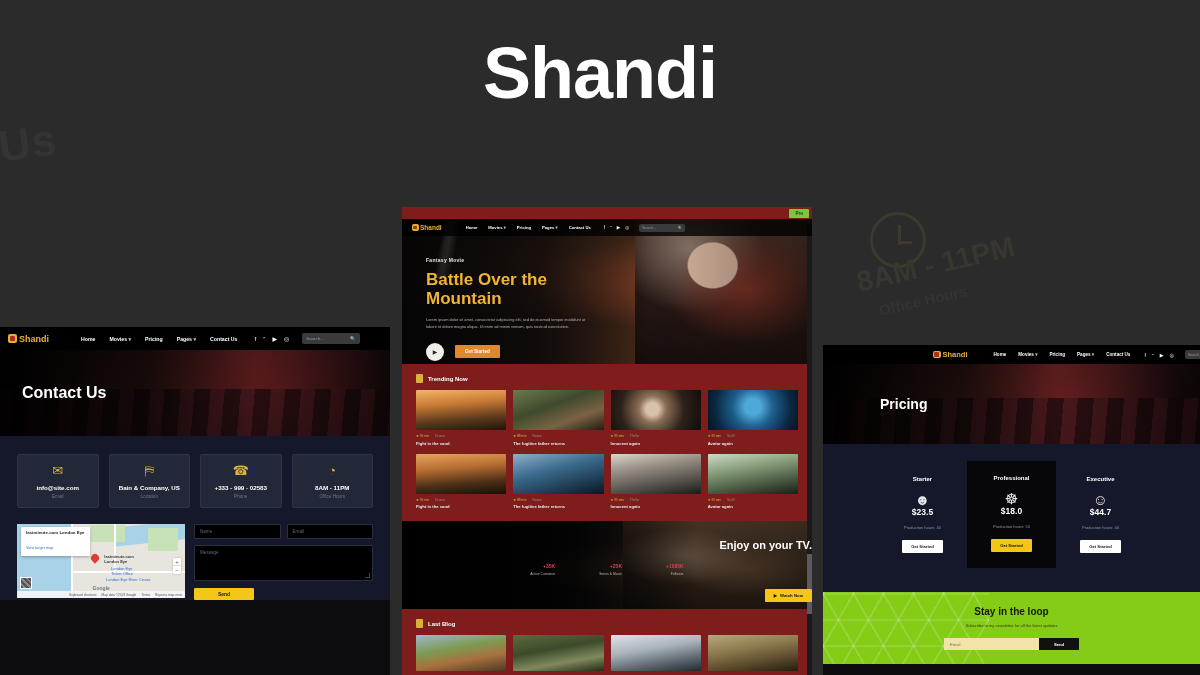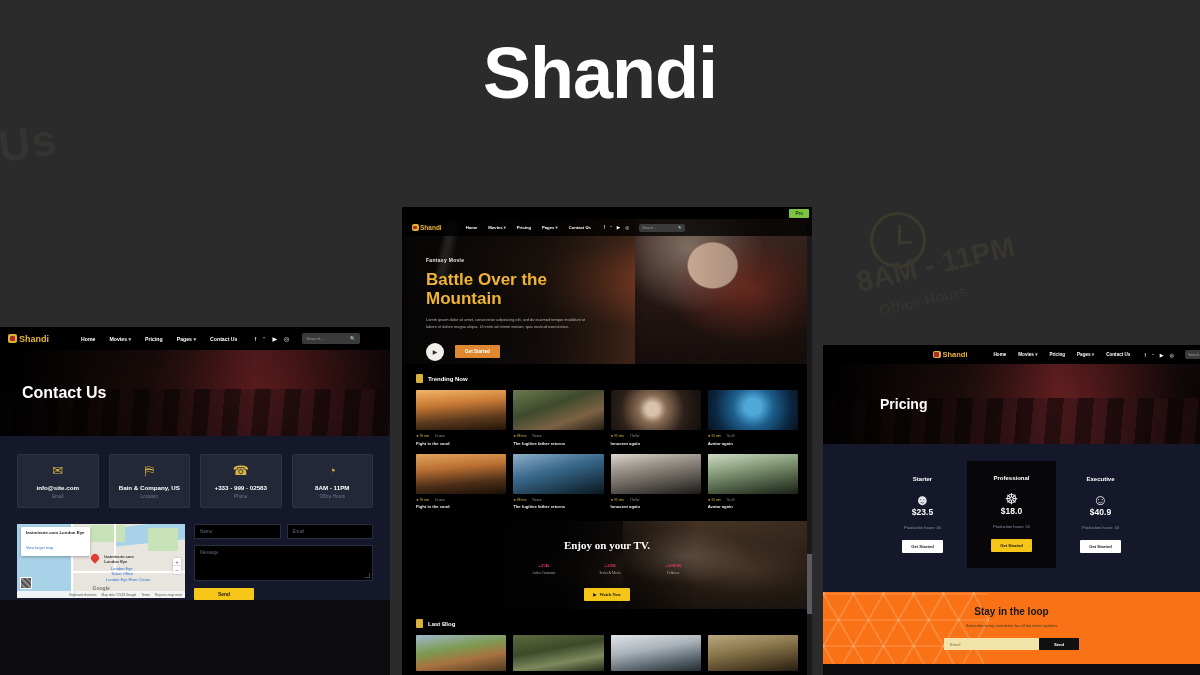--- a/index.html
+++ b/index.html
@@ -162,21 +162,21 @@
     content:""; position:absolute; right:2px; bottom:2px; width:4px; height:4px;
     border-right: 1px solid #3a4055; border-bottom: 1px solid #3a4055;
   }
   .btn-send {
     margin-top: 7px; width: 60px; height: 12px; background: #f5c518; color: #1a1a1a;
     font-size: 5px; font-weight: 700; display: flex; align-items: center; justify-content: center;
     border-radius: 1px;
   }
 
   
-  #mock-center { left: 402px; top: 207px; width: 410px; height: 468px; background: #000000; }
+  #mock-center { left: 402px; top: 207px; width: 410px; height: 468px; background: #7f1d1d; }
   .badge-green {
     position: absolute; right: 3px; top: 2px; background: #7dc441; color: #16360a;
     font-size: 4.5px; font-weight: 700; padding: 2px 6px; border-radius: 1px; z-index: 9;
   }
   #mock-center .navbar { height: 17px; padding: 0 10px; margin-top: 12px; background: rgba(0,0,0,.78); position: relative; z-index: 4;}
   #mock-center .logo { font-size: 6.5px; gap: 1.5px; }
   #mock-center .logo-mark { width: 6.5px; height: 6.5px; }
   #mock-center .nav-links { gap: 11px; font-size: 4.2px; margin-left: 24px; font-weight: 600;}
   #mock-center .socials { gap: 5px; margin-left: 13px; font-size: 4.6px; }
   #mock-center .search-box { width: 46px; height: 8px; margin-left: 10px; padding: 0 3px; font-size: 3.4px;}
@@ -248,21 +248,21 @@
     content:""; position:absolute; right:0; top:0; width:46%; height:100%;
     background:
       radial-gradient(ellipse at 32% 40%, rgba(230,200,170,.35), transparent 38%),
       radial-gradient(ellipse at 66% 55%, rgba(200,150,110,.30), transparent 40%),
       linear-gradient(200deg,#7a5b40 0%, #3c2c20 55%, #140e0a 100%);
   }
   .tv-band:after {
     content:""; position:absolute; inset:0;
     background: linear-gradient(90deg, rgba(0,0,0,.93) 0%, rgba(0,0,0,.78) 42%, rgba(0,0,0,.25) 72%, rgba(0,0,0,.55) 100%);
   }
-  .tv-inner { position: relative; z-index: 3; text-align: center; padding-top: 18px; font-family: Liberation Serif, serif; }
+  .tv-inner { position: relative; z-index: 3; text-align: right; padding-top: 18px; }
   .tv-title { color: #fff; font-size: 11px; font-weight: 700; }
   .tv-stats { display: flex; justify-content: center; gap: 44px; margin-top: 12px; }
   .tv-stat-num { color: #e03a5c; font-size: 5px; font-weight: 700; }
   .tv-stat-lbl { color: #b6b3ae; font-size: 3.4px; margin-top: 3px; }
   .btn-yellow {
     display: inline-flex; align-items: center; gap: 3px; background: #f5c518; color: #141414;
     font-size: 4.3px; font-weight: 700; padding: 4px 9px; margin-top: 13px; border-radius: 1px;
   }
 
   .blog-grid { display: grid; grid-template-columns: repeat(4,1fr); gap: 7px; padding: 0 14px; }
@@ -311,21 +311,21 @@
   .pcard-icon { color: #e6e6ea; font-size: 15px; margin-top: 10px; line-height: 1; }
   .pcard-price { color: #fff; font-size: 8.5px; font-weight: 700; margin-top: 0; }
   .pcard-hours { color: #8c92a6; font-size: 4px; margin-top: 8px; }
   .pbtn {
     display: inline-block; margin-top: 10px; font-size: 4.2px; font-weight: 700;
     padding: 4px 9px; border-radius: 1px; background: #fff; color: #16181f;
   }
   .pbtn.gold { background: #f5c518; color: #141414; }
 
   .newsletter {
-    height: 72px; position: relative; overflow: hidden; background: #f97316;
+    height: 72px; position: relative; overflow: hidden; background: #84cc16;
     display: flex; align-items: center; justify-content: center;
   }
   .newsletter:before {
     content:""; position:absolute; left:-4%; top:-12%; width: 48%; height: 124%;
     background:
       repeating-linear-gradient(60deg, rgba(255,255,255,.15) 0 2px, transparent 2px 26px),
       repeating-linear-gradient(-60deg, rgba(255,255,255,.15) 0 2px, transparent 2px 26px),
       repeating-linear-gradient(0deg, rgba(255,255,255,.12) 0 2px, transparent 2px 26px);
   }
   .nl-inner { text-align: center; position: relative; z-index: 2; }
@@ -659,21 +659,21 @@
     <div class="pcard featured">
       <div class="pcard-name">Professional</div>
       <div class="pcard-icon">☸</div>
       <div class="pcard-price">$18.0</div>
       <div class="pcard-hours">Production hours: 50</div>
       <div class="pbtn gold">Get Started</div>
     </div>
     <div class="pcard">
       <div class="pcard-name">Executive</div>
       <div class="pcard-icon">☺</div>
-      <div class="pcard-price">$40.9</div>
+      <div class="pcard-price">$44.7</div>
       <div class="pcard-hours">Production hours: 40</div>
       <div class="pbtn">Get Started</div>
     </div>
   </div>
 
   <div class="newsletter">
     <div class="nl-inner">
       <div class="nl-title">Stay in the loop</div>
       <div class="nl-sub">Subscribe to my newsletter for all the latest updates</div>
       <div class="nl-form">

